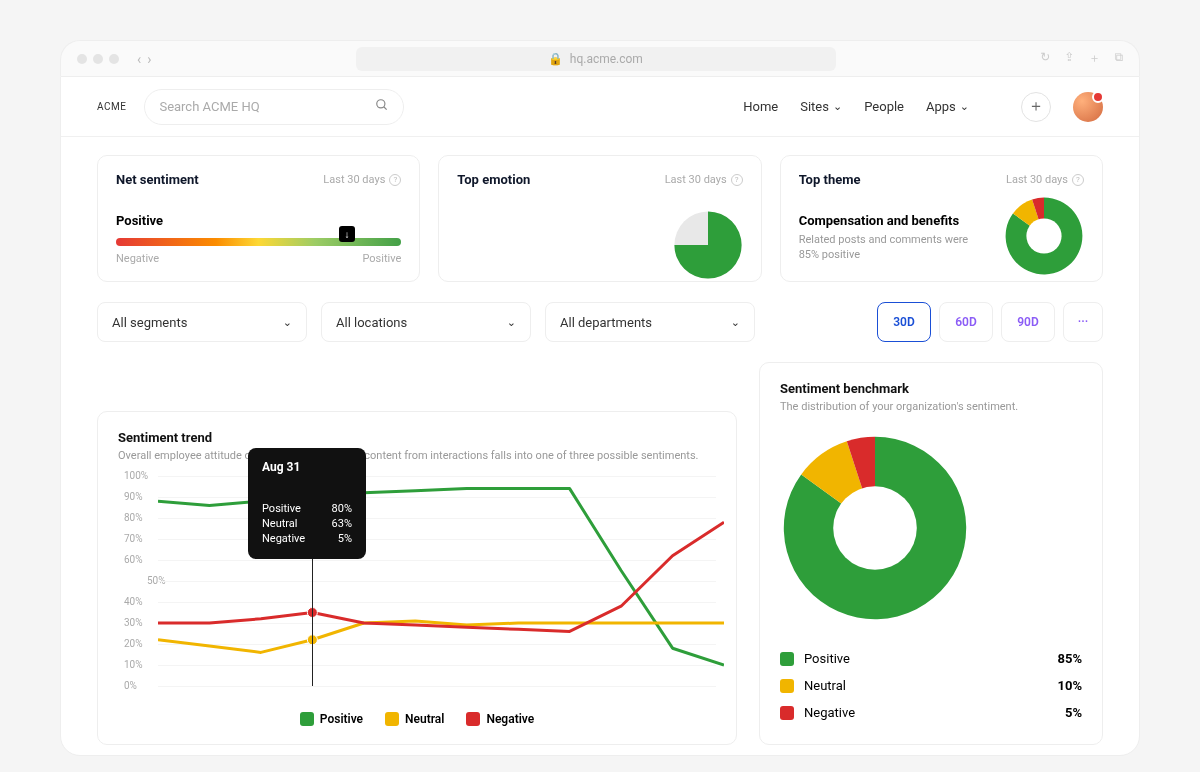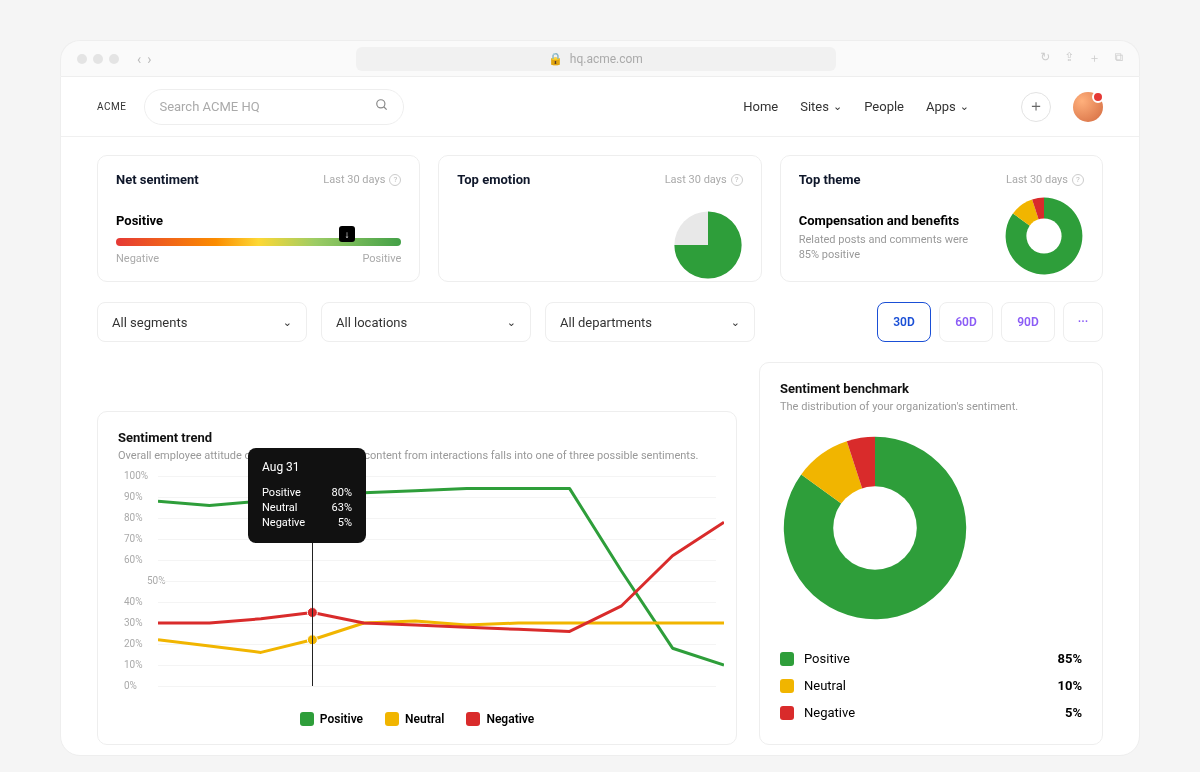--- a/index.html
+++ b/index.html
@@ -70,21 +70,21 @@
 
   .chart-area { position:relative; height:230px; margin-left:6px;}
   .ylabel { position:absolute; left:0; font-size:10px; color:#aaa;}
   .gridline { position:absolute; left:34px; right:0; border-top:1px solid #f4f4f4;}
   svg.lines { position:absolute; left:34px; top:0; right:0; height:210px; width:566px;}
 
   .tooltip {
     position:absolute; left:124px; top:-28px; width:118px; background:#111; color:#fff;
     border-radius:8px; padding:12px 14px; font-size:11px; z-index:5;
   }
-  .tooltip-date { font-weight:400; font-size:12px; margin-bottom:12px;}
+  .tooltip-date { font-weight:700; font-size:12px; margin-bottom:28px;}
   .tooltip-row { display:flex; justify-content:space-between; margin:2px 0;}
   .vline { position:absolute; left:182px; top:0; width:1px; height:210px; background:#222;}
   .cursor-hand { position:absolute; left:186px; top:34px; font-size:14px; filter:drop-shadow(0 1px 0 #fff);}
 
   .trend-legend { display:flex; gap:22px; justify-content:center; margin-top:6px;}
   .lg { display:flex; align-items:center; gap:6px; font-size:12px; font-weight:600;}
   .sq { width:14px; height:14px; border-radius:3px; }
 
   .donut-big { width:190px; height:190px; margin:6px auto 12px;}
   .bench-rows { margin-top:6px;}

